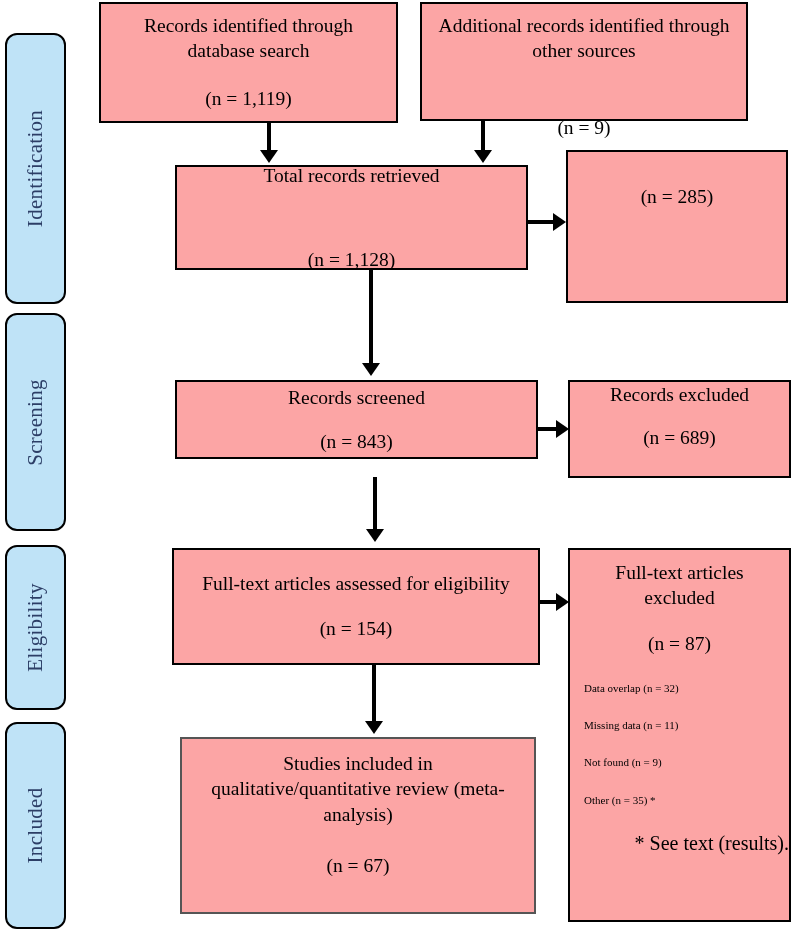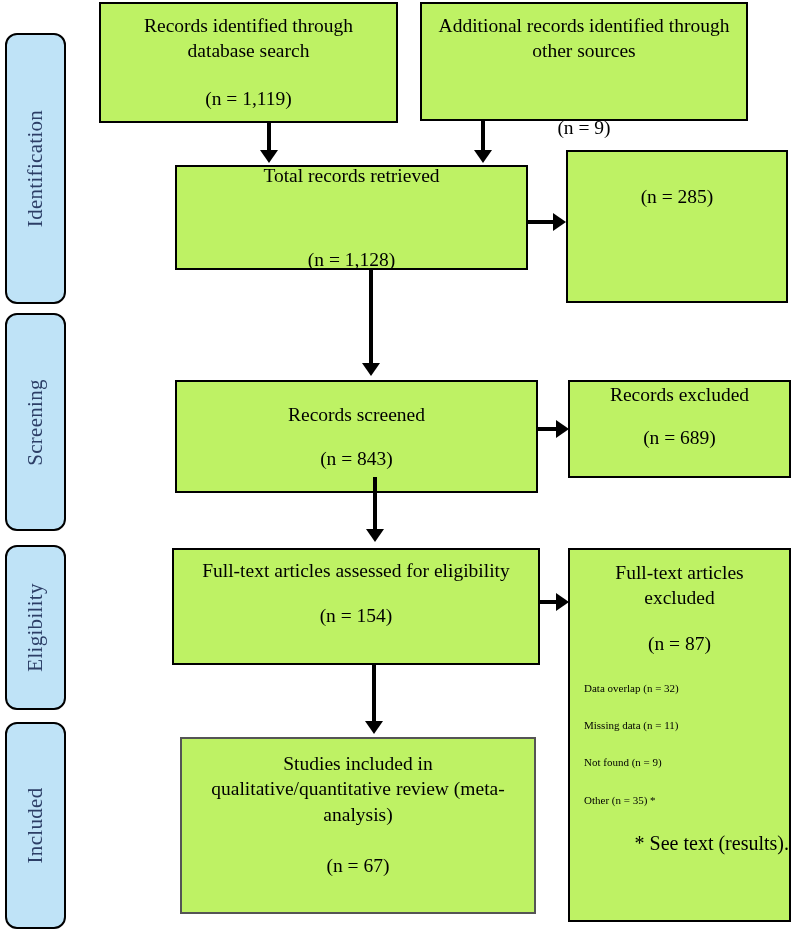--- a/index.html
+++ b/index.html
@@ -24,21 +24,21 @@
     transform:rotate(-90deg);
     white-space:nowrap;
     font-size:21px;
     color:#2c3e66;
     letter-spacing:0.3px;
   }
 
   
   .box{
     position:absolute;
-    background:#bef264;
+    background:#fca5a5;
     border:2px solid #000;
     box-sizing:border-box;
     display:flex;
     flex-direction:column;
     align-items:center;
     text-align:center;
   }
   .box .title{
     font-size:19.5px;
     line-height:1.3;
@@ -128,37 +128,37 @@
   <div class="box" style="left:566px;top:150px;width:222px;height:153px;justify-content:flex-start;padding-top:10px;">
     <div class="count" style="margin-top:22px;">(n = 285)</div>
   </div>
 
   <div class="hline" style="left:528px;top:220px;width:27px;"></div>
   <div class="arrow-right" style="left:553px;top:213px;"></div>
 
   <div class="vline" style="left:369px;top:270px;height:95px;"></div>
   <div class="arrow-down" style="left:362px;top:363px;"></div>
 
-  <div class="box" style="left:175px;top:380px;width:363px;height:113px;justify-content:center;">
+  <div class="box" style="left:175px;top:380px;width:363px;height:79px;justify-content:center;">
     <div class="title">Records screened</div>
     <div class="count" style="margin-top:18px;">(n = 843)</div>
   </div>
 
   <div class="box" style="left:568px;top:380px;width:223px;height:98px;justify-content:flex-start;">
     <div class="title">Records excluded</div>
     <div class="count" style="margin-top:18px;">(n = 689)</div>
   </div>
 
   <div class="hline" style="left:538px;top:427px;width:22px;"></div>
   <div class="arrow-right" style="left:556px;top:420px;"></div>
 
   <div class="vline" style="left:373px;top:477px;height:52px;"></div>
   <div class="arrow-down" style="left:366px;top:529px;"></div>
 
-  <div class="box" style="left:172px;top:548px;width:368px;height:117px;justify-content:flex-start;padding-top:8px;">
+  <div class="box" style="left:172px;top:548px;width:368px;height:117px;justify-content:flex-start;padding-top:21px;">
     <div class="title">Full-text articles assessed for eligibility</div>
     <div class="count" style="margin-top:20px;">(n = 154)</div>
   </div>
 
   <div class="box listbox" style="left:568px;top:548px;width:223px;height:374px;padding-top:10px;">
     <div class="title" style="align-self:center;">Full-text articles excluded</div>
     <div class="count" style="align-self:center;margin-top:20px;">(n = 87)</div>
     <div class="reason" style="margin-top:26px;">Data overlap (n = 32)</div>
     <div class="reason" style="margin-top:24px;">Missing data (n = 11)</div>
     <div class="reason" style="margin-top:24px;">Not found (n = 9)</div>

